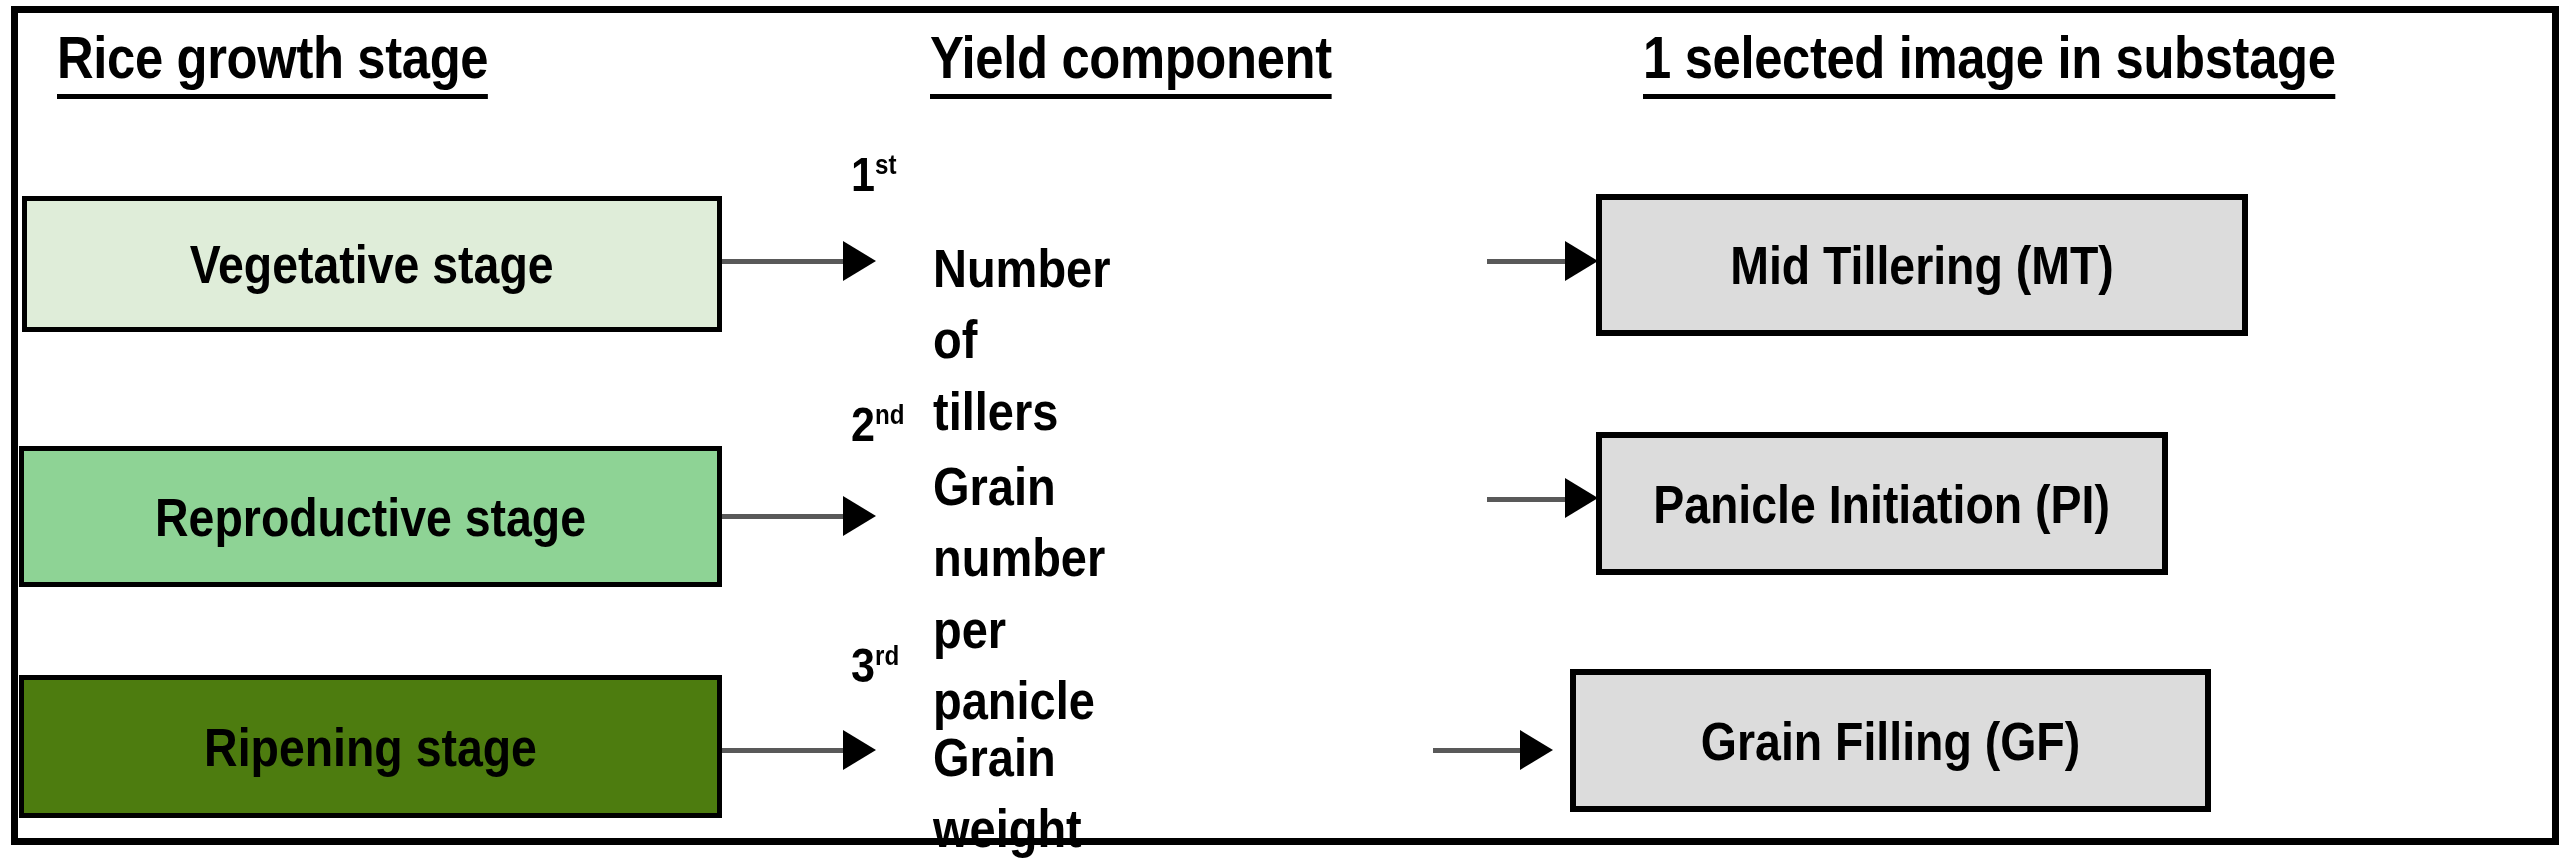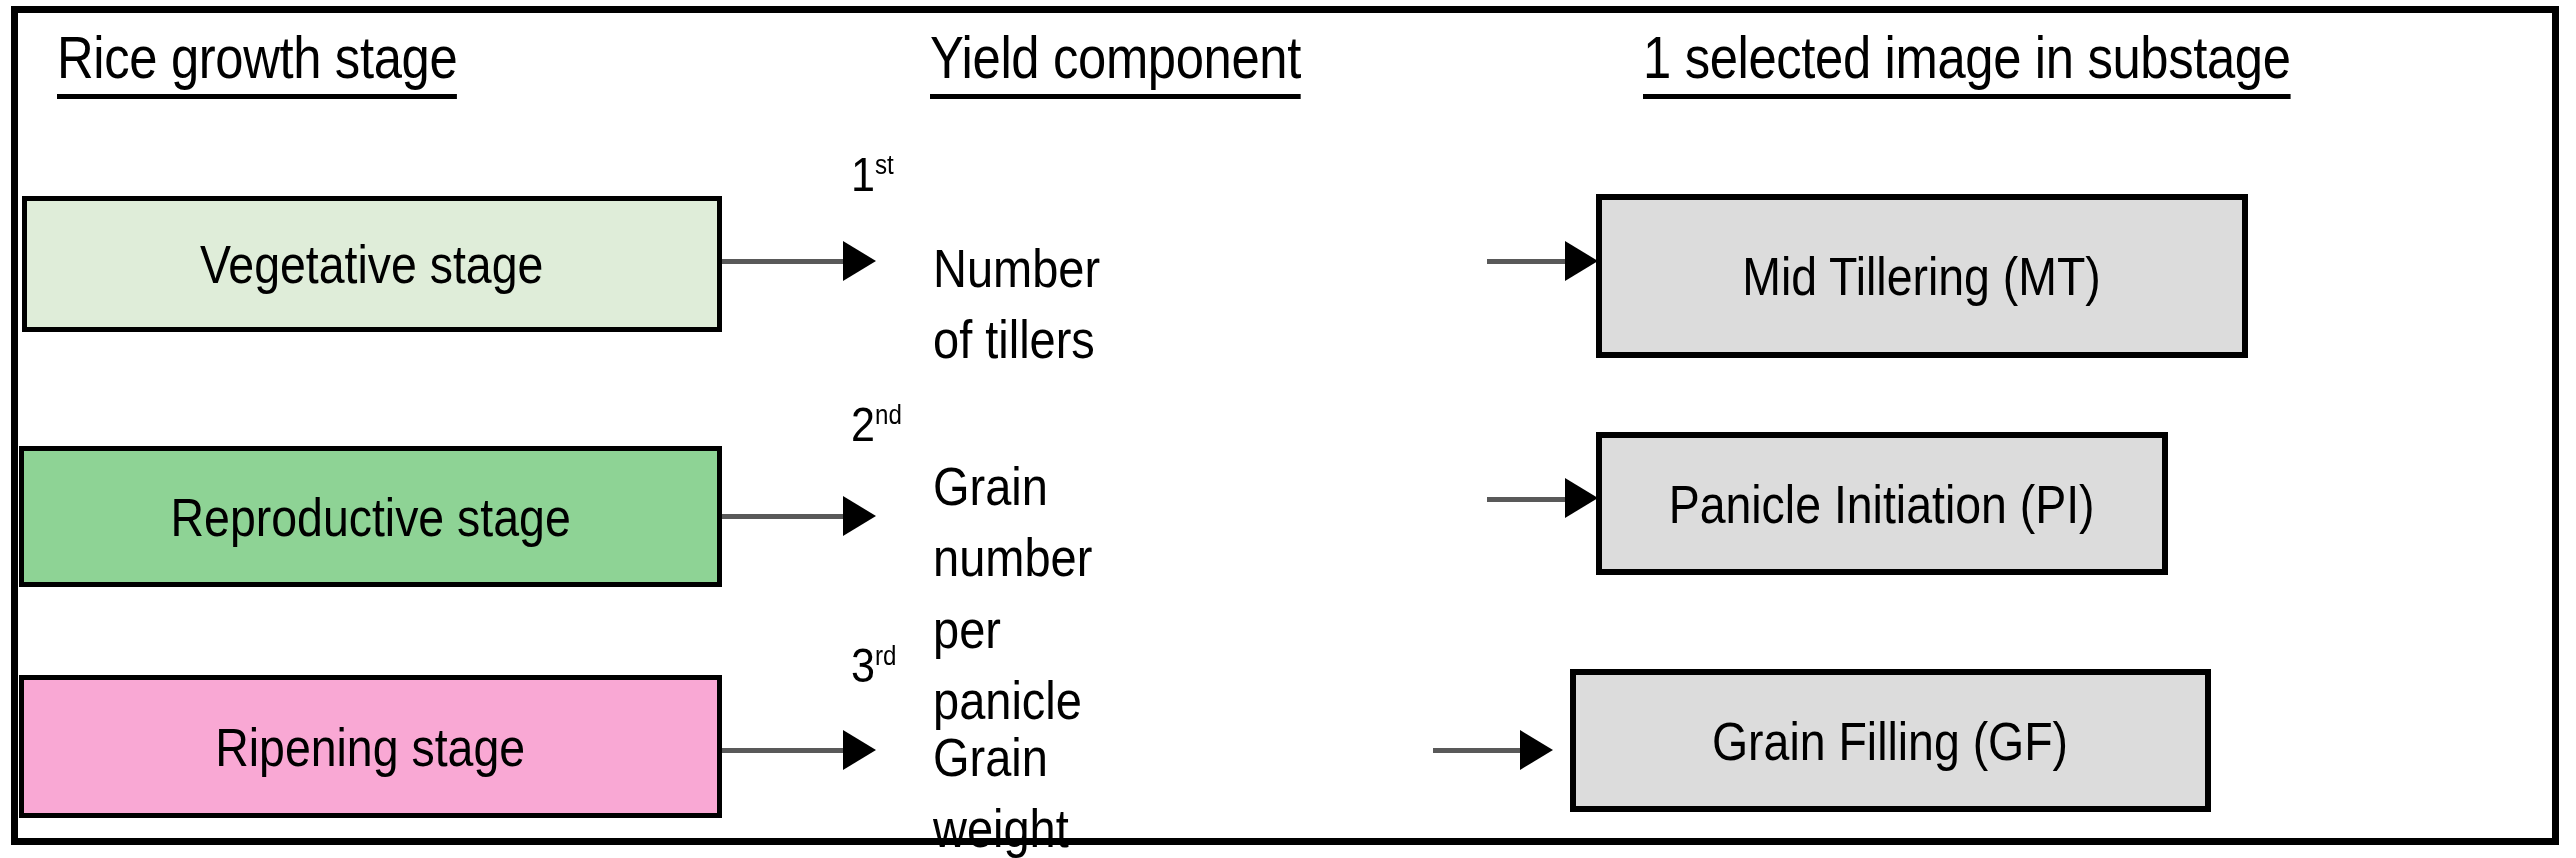--- a/index.html
+++ b/index.html
@@ -7,20 +7,21 @@
   body{
     font-family:"Liberation Sans","DejaVu Sans",sans-serif;
     -webkit-font-smoothing:antialiased;
   }
   #canvas{
     position:relative;
     width:2576px;
     height:858px;
     background:#ffffff;
     overflow:hidden;
+    font-weight:bold;
   }
 
   
   .frame{
     position:absolute;
     left:11px; top:6.3px;
     width:2548px; height:839px;
     border:7.1px solid #000000;
     box-sizing:border-box;
     background:transparent;
@@ -139,21 +140,21 @@
   <div class="yield-group">
     <div class="ordinal" style="left:851px; top:150px;">
       <span>1</span><sup>st</sup>
     </div>
     <div class="yield-label" style="left:933px; top:233px;">Number of tillers</div>
   </div>
 
   <div class="conn-line" style="left:1487px; top:259px; width:83px;"></div>
   <div class="conn-head" style="left:1565px; top:241px;"></div>
 
-  <div class="substage-box" style="left:1596px; top:194px; width:652px; height:164px;">
+  <div class="substage-box" style="left:1596px; top:194px; width:652px; height:142px;">
     <span class="box-label">Mid Tillering (MT)</span>
   </div>
 
   <div class="stage-box" style="left:19px; top:446px; width:703px; height:141px; background:#8ed395;text-align:right;">
     <span class="box-label">Reproductive stage</span>
   </div>
 
   <div class="conn-line" style="left:722px; top:514px; width:123px;"></div>
   <div class="conn-head" style="left:843px; top:496px;"></div>
 
@@ -165,21 +166,21 @@
 per panicle</div>
   </div>
 
   <div class="conn-line" style="left:1487px; top:497px; width:83px;"></div>
   <div class="conn-head" style="left:1565px; top:478px;"></div>
 
   <div class="substage-box" style="left:1596px; top:432px; width:572px; height:143px;">
     <span class="box-label">Panicle Initiation (PI)</span>
   </div>
 
-  <div class="stage-box" style="left:19px; top:675px; width:703px; height:143px; background:#f9a8d4;">
+  <div class="stage-box" style="left:19px; top:675px; width:703px; height:143px; background:#4d7c0f;">
     <span class="box-label">Ripening stage</span>
   </div>
 
   <div class="conn-line" style="left:722px; top:748px; width:123px;"></div>
   <div class="conn-head" style="left:843px; top:730px;"></div>
 
   <div class="yield-group">
     <div class="ordinal" style="left:851px; top:641px;">
       <span>3</span><sup>rd</sup>
     </div>

